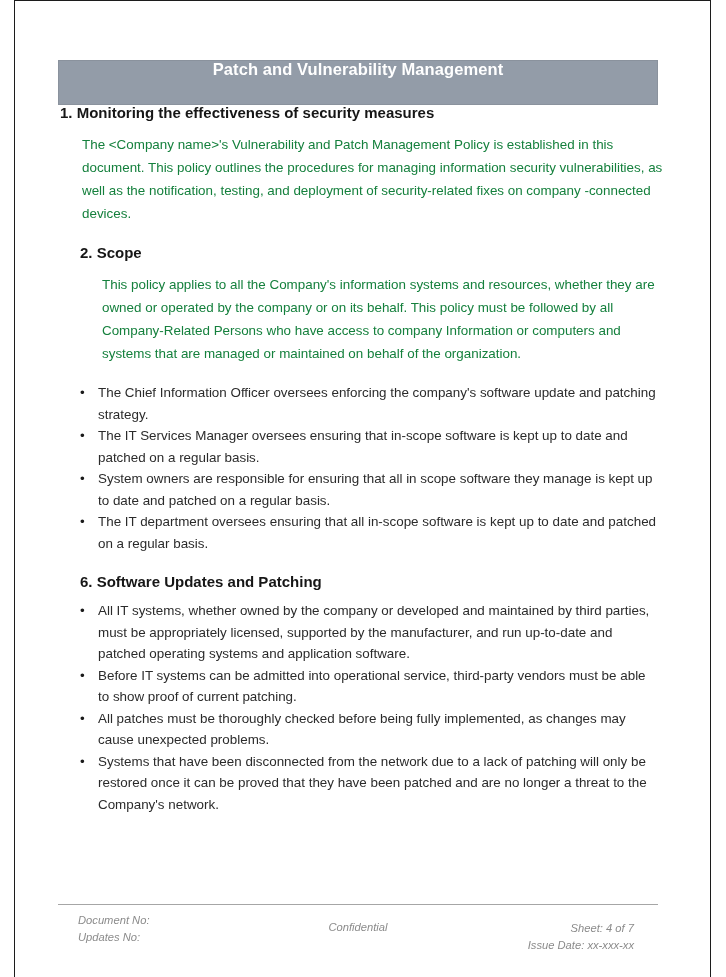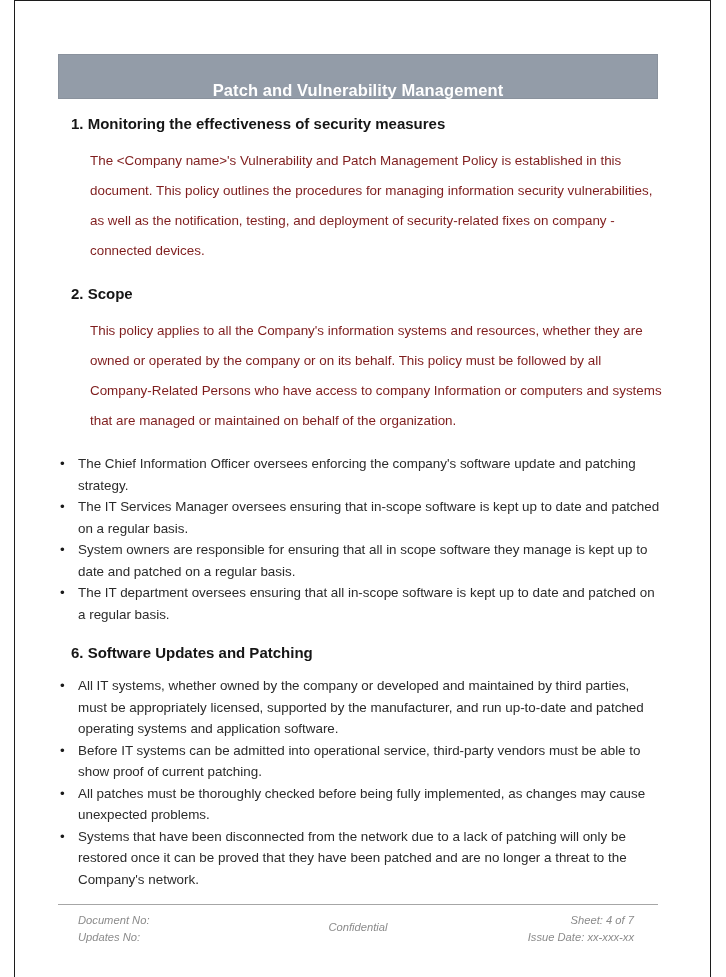--- a/index.html
+++ b/index.html
@@ -28,64 +28,64 @@
     border-left: 1.5px solid #1c1c1c;
     border-right: 1.5px solid #1c1c1c;
     border-top: 1.5px solid #1c1c1c;
     box-sizing: border-box;
     pointer-events: none;
   }
   
   .title-banner {
     position: absolute;
     left: 58px;
-    top: 54px;
+    top: 60px;
     width: 600px;
     height: 45px;
     background: #939ca8;
     border: 1px solid #8a929d;
     box-sizing: border-box;
     display: flex;
-    align-items: flex-end;
+    align-items: flex-start;
     justify-content: center;
   }
   .title-banner-text {
     color: #ffffff;
     font-size: 16.5px;
     font-weight: bold;
     letter-spacing: 0.1px;
     line-height: 1;
   }
   
   .doc-body {
     position: absolute;
     left: 0;
     top: 102px;
     width: 726px;
   }
   .section {
     margin: 0;
   }
   h2.section-heading {
-    margin: 11px;
+    margin: 0;
     padding: 0 0 0 60px;
     font-size: 15px;
     font-weight: bold;
     color: #161616;
     line-height: 22px;
   }
   .sec-gap-1 { margin-top: 0px; }
-  .sec-gap   { margin-top: 17px; }
+  .sec-gap   { margin-top: 17px; padding-left: 20px; }
 
   p.para {
-    margin: 9px 0 0 12px;
+    margin: 9px 0 0 4px;
     padding: 0 60px 0 78px;
     font-size: 13.4px;
-    color: #7f1d1d;
-    line-height: 30px;
+    color: #15803d;
+    line-height: 23px;
     text-align: left;
   }
   ul.bullets {
     margin: 7px 0 0 0;
     padding: 0;
     list-style: none;
   }
   ul.bullets li {
     position: relative;
     margin: 0 0 0 0;
@@ -130,21 +130,21 @@
   .footer-col-center {
     position: absolute;
     left: 0;
     top: 7px;
     width: 600px;
     text-align: center;
   }
   .footer-col-right {
     position: absolute;
     right: 24px;
-    top: 0;
+    top: 8px;
     text-align: right;
   }
   .footer-line {
     font-size: 11.2px;
     color: #8b8b8b;
     line-height: 17px;
     white-space: nowrap;
     font-style: italic;
   }
 </style>

